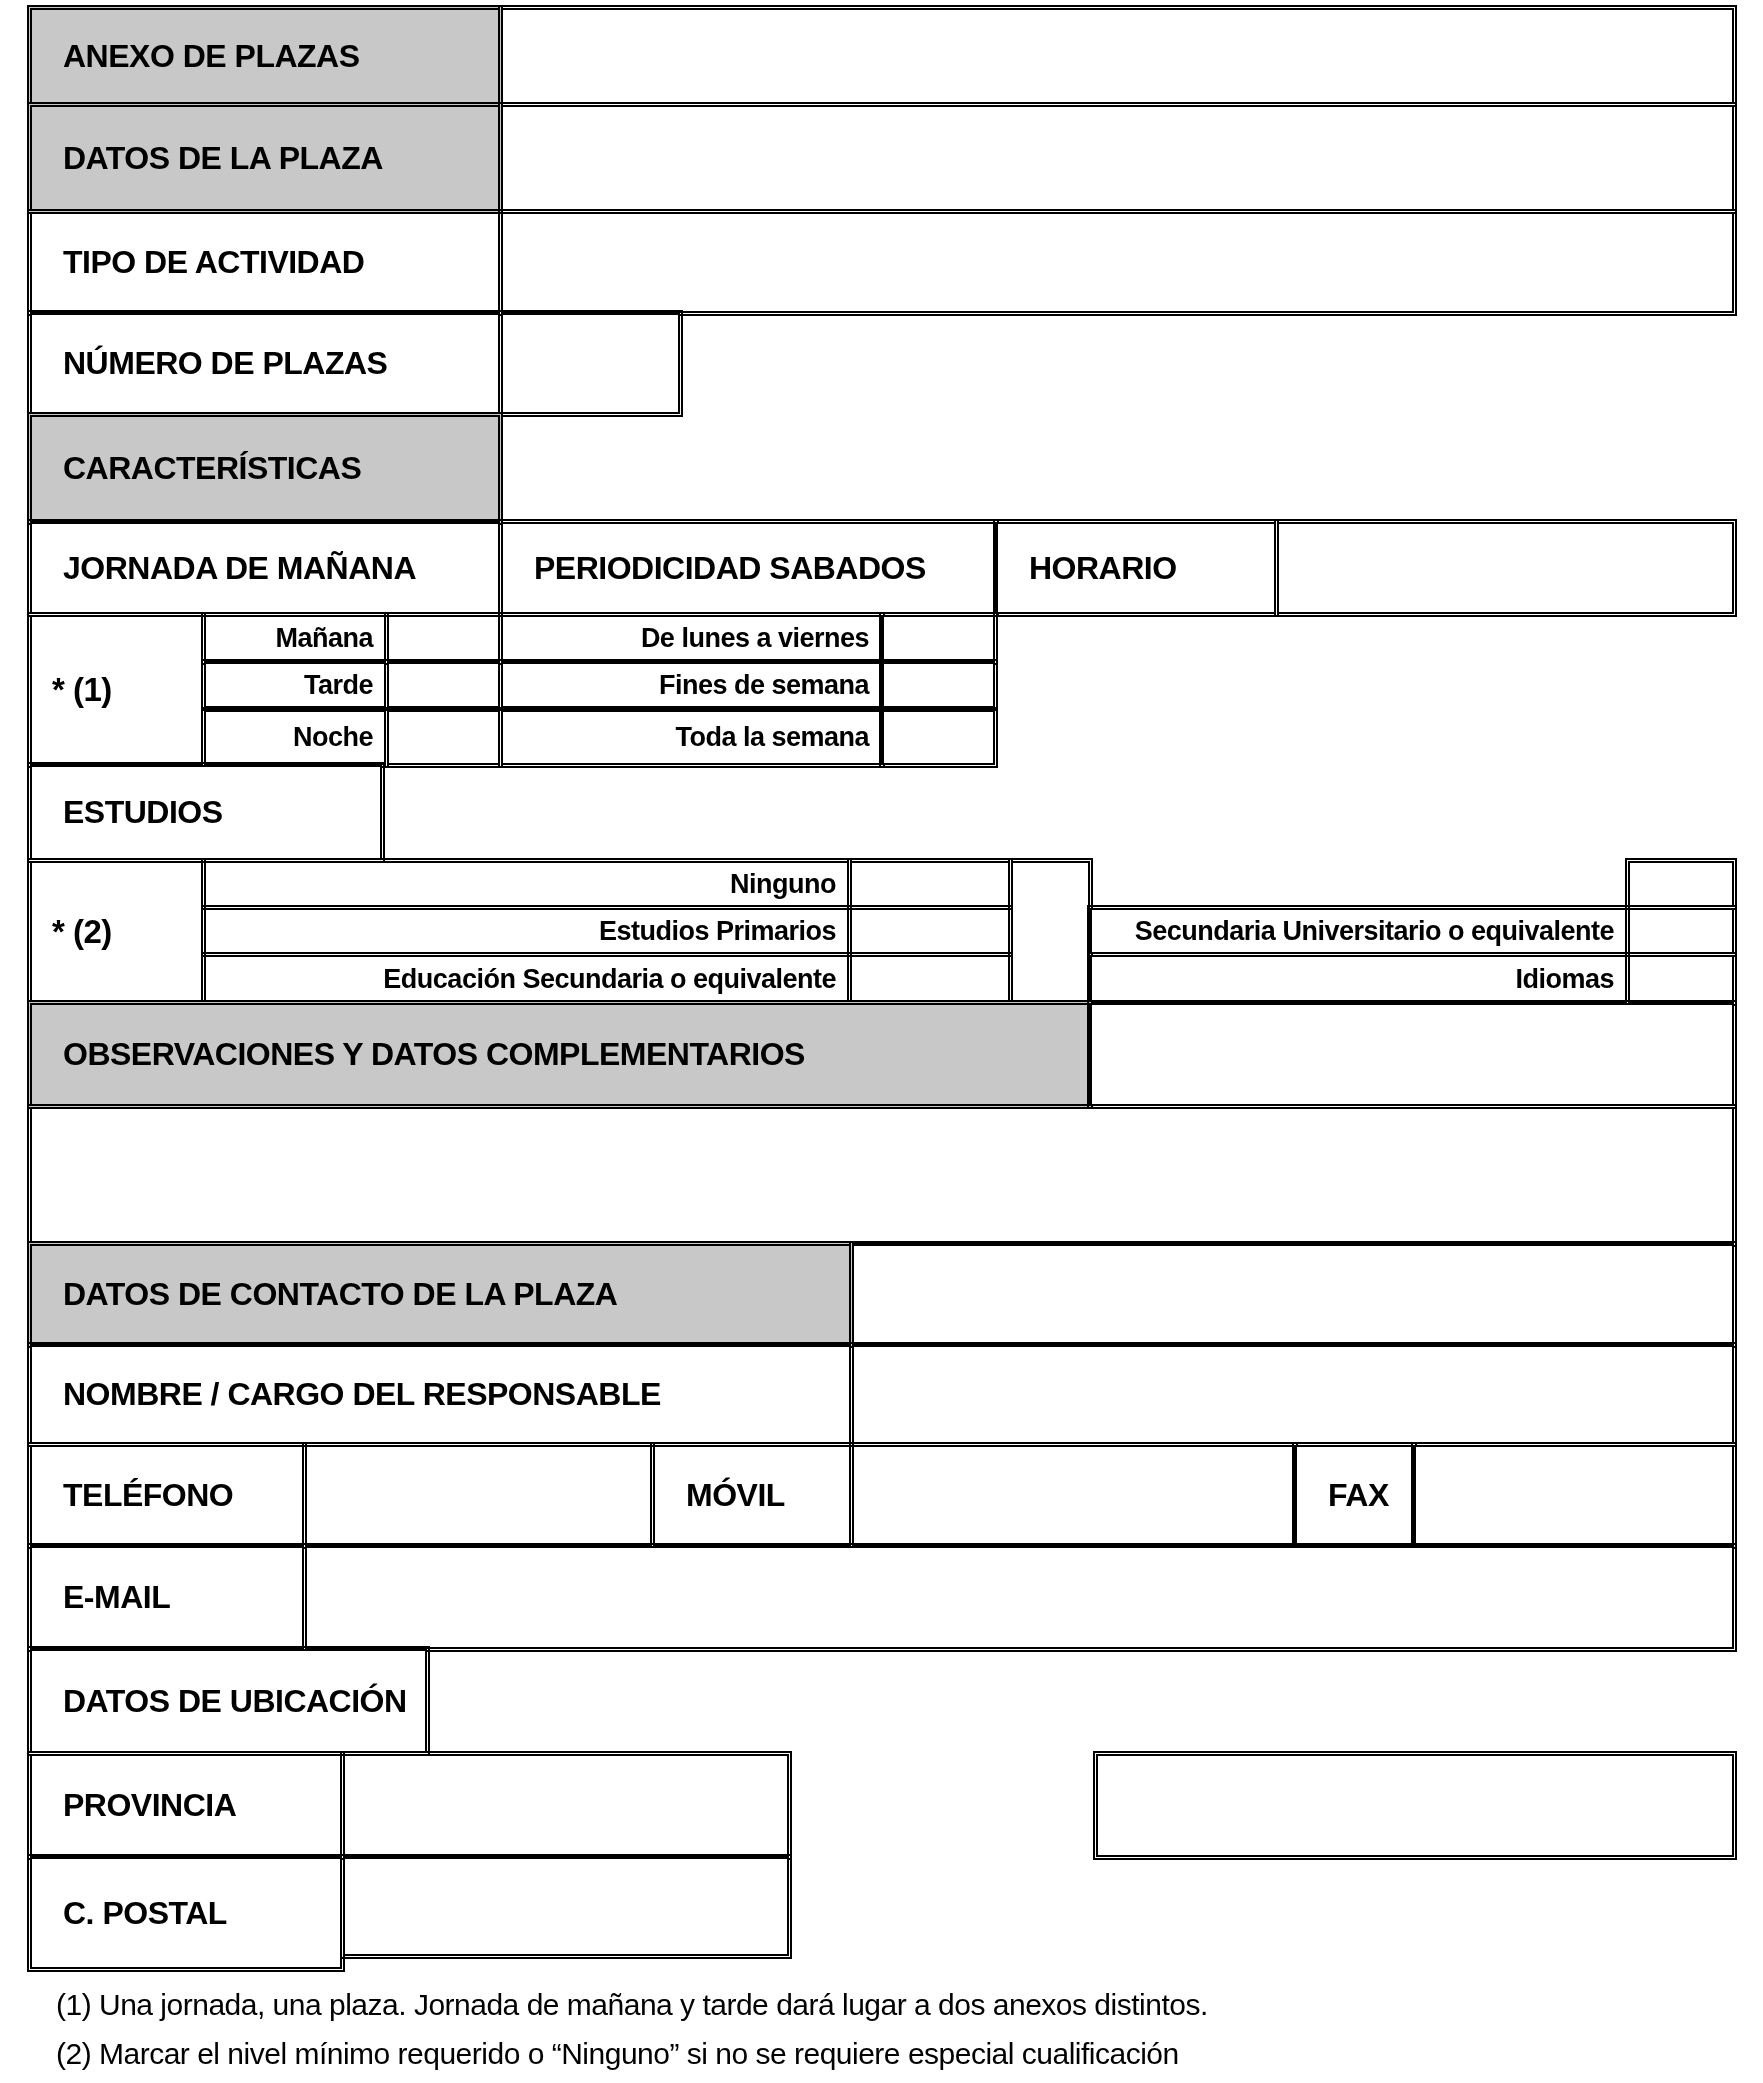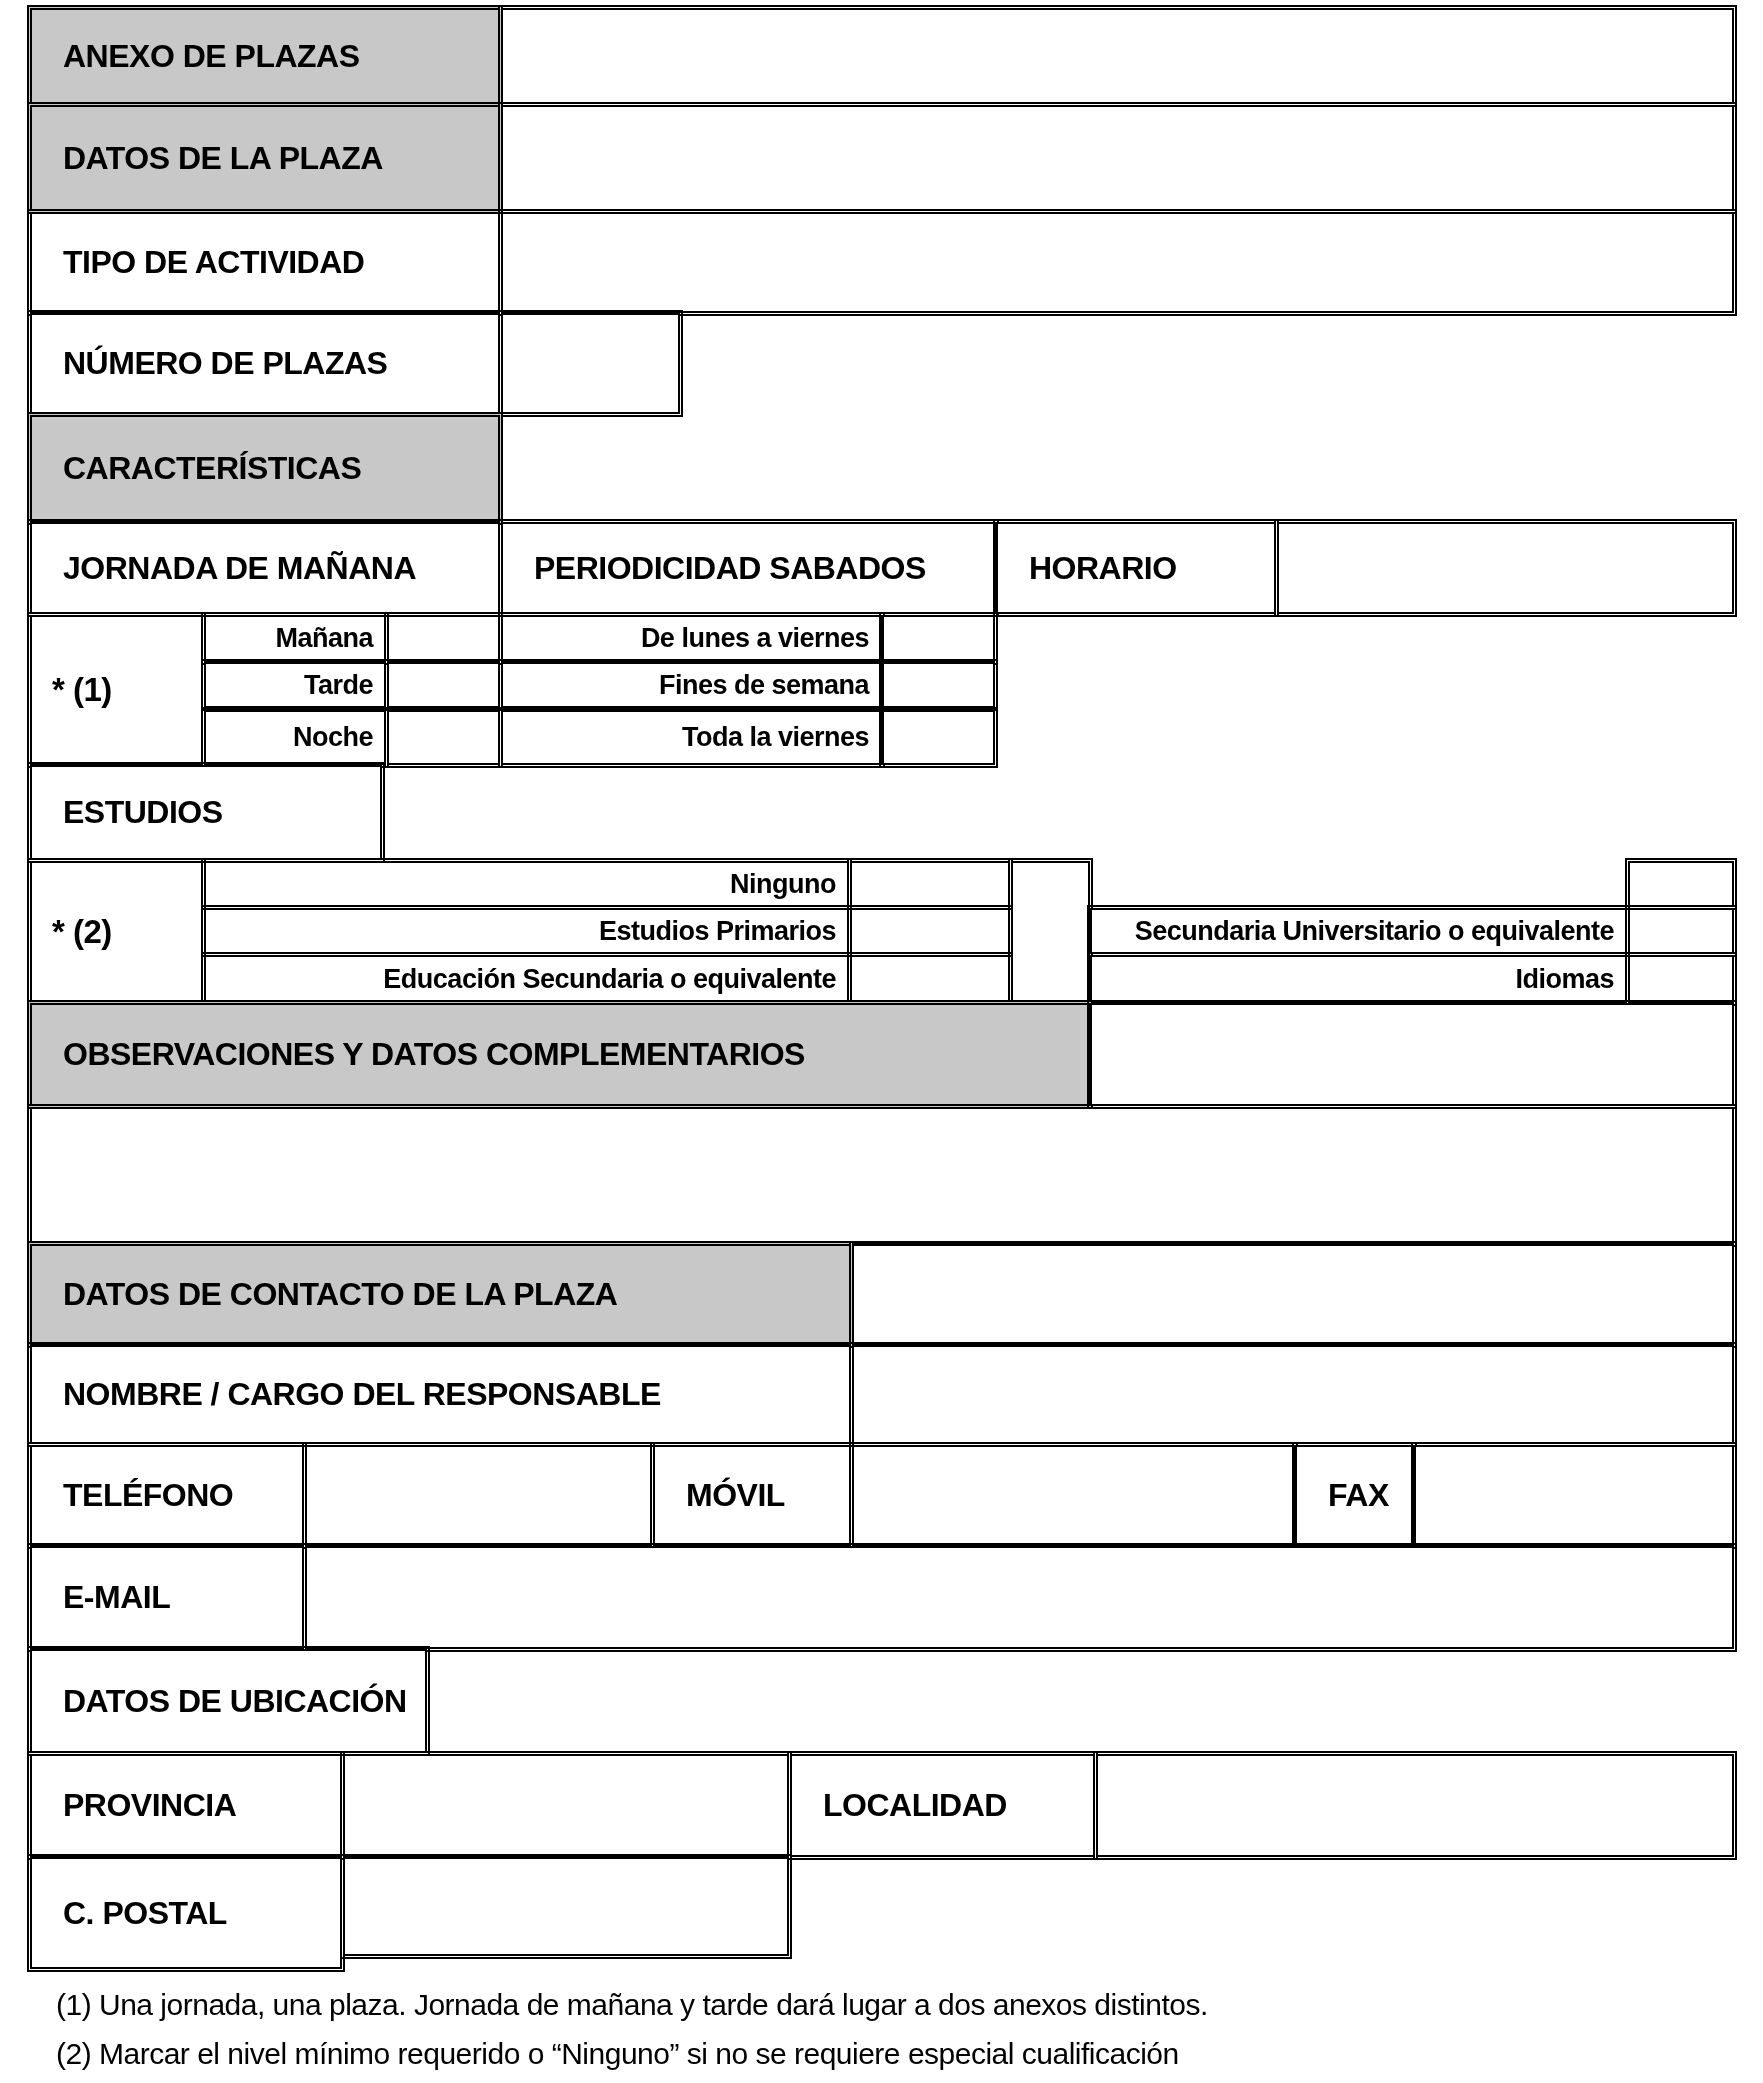--- a/index.html
+++ b/index.html
@@ -44,21 +44,21 @@
   <div class="c ra" style="left:498px;top:612px;width:387px;height:53px">De lunes a viernes</div>
   <div class="c" style="left:879px;top:612px;width:119px;height:53px"></div>
 
   <div class="c ra" style="left:201px;top:659px;width:188px;height:52px">Tarde</div>
   <div class="c" style="left:384px;top:659px;width:119px;height:52px"></div>
   <div class="c ra" style="left:498px;top:659px;width:387px;height:52px">Fines de semana</div>
   <div class="c" style="left:879px;top:659px;width:119px;height:52px"></div>
 
   <div class="c ra" style="left:201px;top:707px;width:188px;height:61px">Noche</div>
   <div class="c" style="left:384px;top:707px;width:119px;height:61px"></div>
-  <div class="c ra" style="left:498px;top:707px;width:387px;height:61px">Toda la viernes</div>
+  <div class="c ra" style="left:498px;top:707px;width:387px;height:61px">Toda la semana</div>
   <div class="c" style="left:879px;top:707px;width:119px;height:61px"></div>
 
   <div class="c" style="left:27px;top:762px;width:358px;height:101px">ESTUDIOS</div>
 
   <div class="c ref" style="left:27px;top:858px;width:179px;height:148px">* (2)</div>
 
   <div class="c ra" style="left:201px;top:858px;width:651px;height:52px">Ninguno</div>
   <div class="c" style="left:847px;top:858px;width:166px;height:52px"></div>
   <div class="c ra" style="left:201px;top:905px;width:651px;height:52px">Estudios Primarios</div>
   <div class="c" style="left:847px;top:905px;width:166px;height:52px"></div>
@@ -90,21 +90,20 @@
   <div class="c" style="left:1292px;top:1442px;width:125px;height:107px">FAX</div>
   <div class="c" style="left:1411px;top:1442px;width:326px;height:107px"></div>
 
   <div class="c" style="left:27px;top:1543px;width:280px;height:109px">E-MAIL</div>
   <div class="c" style="left:302px;top:1543px;width:1435px;height:109px"></div>
 
   <div class="c" style="left:27px;top:1646px;width:403px;height:110px">DATOS DE UBICACIÓN</div>
 
   <div class="c" style="left:27px;top:1751px;width:318px;height:109px">PROVINCIA</div>
   <div class="c" style="left:340px;top:1751px;width:452px;height:109px"></div>
-  <div class="c" style="left:787px;top:1751px;width:311px;height:109px">LOCALIDAD</div>
   <div class="c" style="left:1093px;top:1751px;width:644px;height:109px"></div>
 
   <div class="c" style="left:27px;top:1854px;width:318px;height:118px">C. POSTAL</div>
   <div class="c" style="left:340px;top:1854px;width:452px;height:105px"></div>
 
   <div class="fn" style="left:56px;top:1988px">(1) Una jornada, una plaza. Jornada de mañana y tarde dará lugar a dos anexos distintos.</div>
   <div class="fn" style="left:56px;top:2037px">(2) Marcar el nivel mínimo requerido o “Ninguno” si no se requiere especial cualificación</div>
 
 </div>
 

